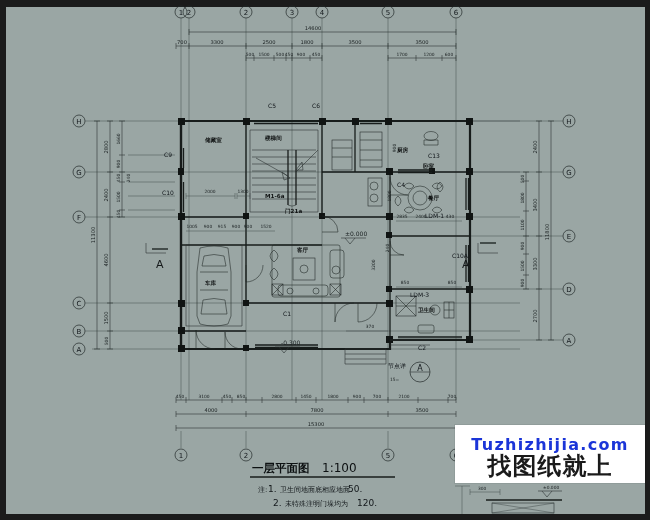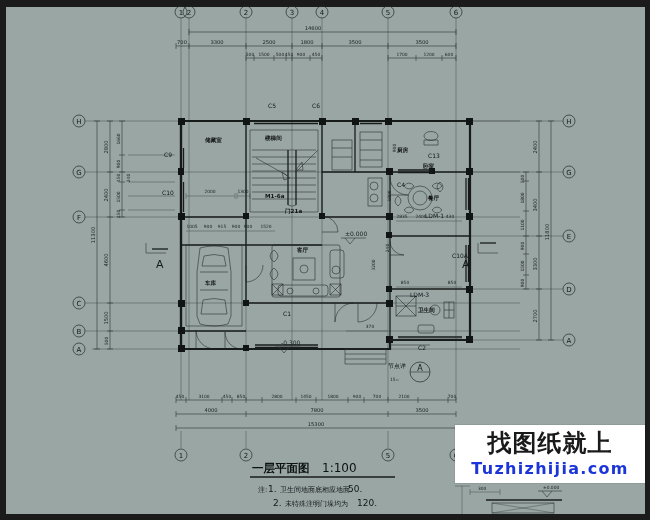--- a/index.html
+++ b/index.html
@@ -492,17 +492,17 @@
       <path class="ln" d="M538 491 H 562 M542 491 l 5 6 l 5 -6"></path>
       <path class="wall2" d="M486 500 H 562"></path>
       <rect class="ln" x="492" y="503" width="62" height="10"></rect>
       <path class="ln-thin" d="M492 503 l 62 10 M554 503 l -62 10"></path>
       <path class="ln-thin" d="M455 486 H 470"></path>
     </g>
 
   </svg>
 
   <div id="watermark">
+    <div id="wm-en">Tuzhizhijia.com</div>
     <div id="wm-cn">找图纸就上</div>
-    <div id="wm-en">Tuzhizhijia.com</div>
   </div>
 
 </div>
 
 </body></html>

